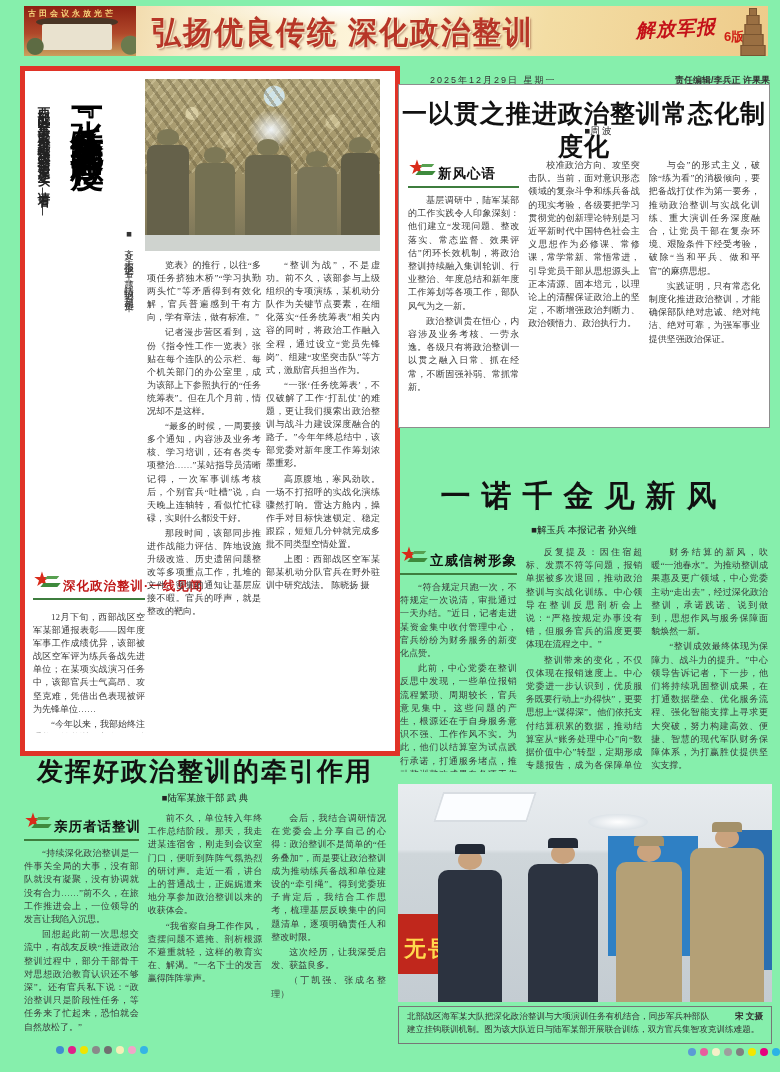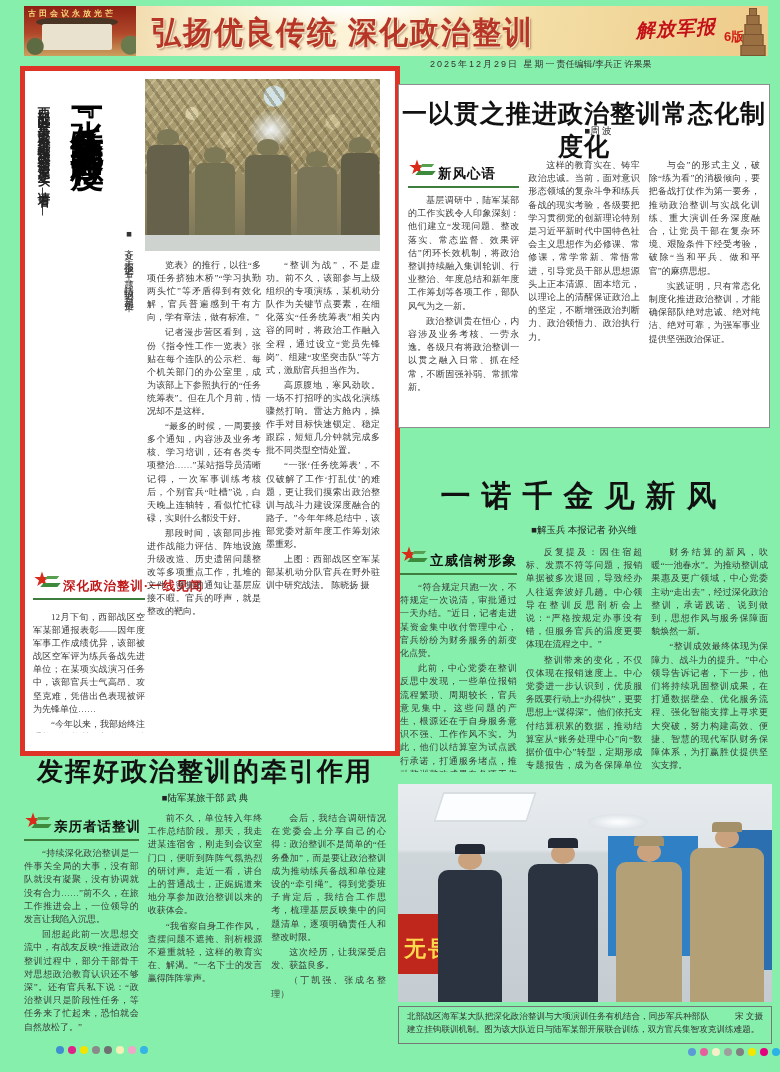--- a/index.html
+++ b/index.html
@@ -27,24 +27,24 @@
   .special{position:absolute;left:556px;top:15px;font-family:"Liberation Sans",sans-serif;
           font-size:21px;font-weight:900;color:#cf1f14;letter-spacing:1px;margin-top:37px;}
   .masthead{position:absolute;left:612px;top:10px;font-size:19px;font-weight:900;font-style:italic;
           color:#c41119;letter-spacing:1px;transform:rotate(-3deg);}
   .edition{position:absolute;left:700px;top:22px;font-family:"Liberation Sans",sans-serif;
           font-size:13px;font-weight:900;color:#cf1f14;}
   .pagoda{position:absolute;right:2px;top:2px;width:26px;height:46px;}
   .pagoda div{position:absolute;left:50%;transform:translateX(-50%);background:#9a6f42;border:1px solid #7a5530;}
   .pg1{top:0;width:6px;height:6px;} .pg2{top:7px;width:11px;height:8px;} .pg3{top:16px;width:15px;height:9px;}
   .pg4{top:26px;width:19px;height:10px;} .pg5{top:37px;width:23px;height:9px;}
-  .dateline{position:absolute;left:430px;top:58px;width:340px;display:flex;justify-content:flex-start;
+  .dateline{position:absolute;left:430px;top:74px;width:340px;display:flex;justify-content:space-between;
           font-size:9px;color:#333;font-family:"Liberation Sans",sans-serif;}
   .dateline .date{letter-spacing:2px;}
-  .dateline .editors{font-weight:normal;}
+  .dateline .editors{font-weight:bold;}
   
   .hl{font-family:"Liberation Sans",sans-serif;font-weight:900;color:#111;}
   .byline{font-size:9.5px;color:#222;text-align:center;}
   .cols{display:flex;gap:9px;}
   .col{flex:1;overflow:hidden;}
   .col p{margin:0 0 2px 0;font-size:9px;line-height:13.2px;text-align:justify;text-indent:2em;color:#3a3a3a;}
   .marker{display:flex;align-items:flex-end;gap:4px;margin:2px 0 6px 0;border-bottom:2px solid #3e7d3e;
           padding-bottom:3px;}
   .marker .label{font-family:"Liberation Sans",sans-serif;font-weight:900;font-size:13.5px;color:#111;
           letter-spacing:1px;white-space:nowrap;}
@@ -122,21 +122,21 @@
   .fig{position:absolute;border-radius:10px 10px 0 0;}
   .fig:before{content:"";position:absolute;left:50%;top:-20px;transform:translateX(-50%);
           width:24px;height:20px;border-radius:50%;background:#caa37e;}
   .fig:after{content:"";position:absolute;left:50%;top:-26px;transform:translateX(-50%);
           width:30px;height:10px;border-radius:4px 4px 0 0;}
   .fig.navy{background:#2c3340;} .fig.navy:after{background:#232a36;}
   .fig.camo{background:#b4a076;} .fig.camo:after{background:#a4916a;}
   .cap-box{position:absolute;left:398px;top:1006px;width:374px;height:38px;border:1px solid #777;
           box-sizing:border-box;padding:3px 8px;font-size:8.6px;line-height:13px;text-align:justify;
           color:#333;}
-  .cap-box .credit{float:right;font-weight:normal;margin-left:26px;}
+  .cap-box .credit{float:right;font-weight:bold;margin-left:26px;}
 </style>
 </head>
 <body>
 
 <div class="page">
 
   <div class="banner">
     <div class="shine"></div>
     <div class="gutian">
       <div class="gtxt">古田会议永放光芒</div>
@@ -192,22 +192,22 @@
         <p>“今年以来，我部始终注重将政治整训贯穿全程、融入实践、抓在实处，以重点攻坚带动全局工作，在夯实各项任务闭环落实、重点问题整改到位的基础上，确保与战备建设、规划收官、深化改革等同频共振。”该部一名领导告诉记者，“随着《指令性工作一</p>
       </div>
     <div class="l-col2">
         <p>览表》的推行，以往“多项任务挤独木桥”“学习执勤两头忙”等矛盾得到有效化解，官兵普遍感到干有方向，学有章法，做有标准。”</p>
         <p>记者漫步营区看到，这份《指令性工作一览表》张贴在每个连队的公示栏、每个机关部门的办公室里，成为该部上下参照执行的“任务统筹表”。但在几个月前，情况却不是这样。</p>
         <p>“最多的时候，一周要接多个通知，内容涉及业务考核、学习培训，还有各类专项整治……”某站指导员清晰记得，一次军事训练考核后，个别官兵“吐槽”说，白天晚上连轴转，看似忙忙碌碌，实则什么都没干好。</p>
         <p>那段时间，该部同步推进作战能力评估、阵地设施升级改造、历史遗留问题整改等多项重点工作，扎堆的文件、密集的通知让基层应接不暇。官兵的呼声，就是整改的靶向。</p>
       </div>
     <div class="l-col3">
         <p>“整训为战”，不是虚功。前不久，该部参与上级组织的专项演练，某机动分队作为关键节点要素，在细化落实“任务统筹表”相关内容的同时，将政治工作融入全程，通过设立“党员先锋岗”、组建“攻坚突击队”等方式，激励官兵担当作为。</p>
+        <p>“一张‘任务统筹表’，不仅破解了工作‘打乱仗’的难题，更让我们摸索出政治整训与战斗力建设深度融合的路子。”今年年终总结中，该部党委对新年度工作筹划浓墨重彩。</p>
         <p>高原腹地，寒风劲吹。一场不打招呼的实战化演练骤然打响。雷达方舱内，操作手对目标快速锁定、稳定跟踪，短短几分钟就完成多批不同类型空情处置。</p>
-        <p>“一张‘任务统筹表’，不仅破解了工作‘打乱仗’的难题，更让我们摸索出政治整训与战斗力建设深度融合的路子。”今年年终总结中，该部党委对新年度工作筹划浓墨重彩。</p>
         <p>上图：西部战区空军某部某机动分队官兵在野外驻训中研究战法。  陈晓扬 摄</p>
       </div>
   </div>
 
   <div class="tr-art">
     <div class="tr-hl hl">一以贯之推进政治整训常态化制度化</div>
     <div class="tr-by byline">■周 波</div>
     <div class="tr-cols cols">
       <div class="col">
         <div class="marker">
@@ -217,21 +217,21 @@
               <span class="swoosh2"></span>
           </span>
           <span class="label">新风心语</span>
         </div>
         <div>
             <p>基层调研中，陆军某部的工作实践令人印象深刻：他们建立“发现问题、整改落实、常态监督、效果评估”闭环长效机制，将政治整训持续融入集训轮训、行业整治、年度总结和新年度工作筹划等各项工作，部队风气为之一新。</p>
             <p>政治整训贵在恒心，内容涉及业务考核、一劳永逸。各级只有将政治整训一以贯之融入日常、抓在经常，不断固强补弱、常抓常新。</p>
           </div>
       </div>
       <div class="col">
-          <p>这样的教育实在、铸牢政治忠诚。当前，面对意识形态领域的复杂斗争和练兵备战的现实考验，各级要把学习贯彻党的创新理论特别是习近平新时代中国特色社会主义思想作为必修课、常修课，常学常新、常悟常进，引导党员干部从思想源头上正本清源、固本培元，以理论上的清醒保证政治上的坚定，不断增强政治判断力、政治领悟力、政治执行力。</p>
+          <p>校准政治方向、攻坚突击队。当前，面对意识形态领域的复杂斗争和练兵备战的现实考验，各级要把学习贯彻党的创新理论特别是习近平新时代中国特色社会主义思想作为必修课、常修课，常学常新、常悟常进，引导党员干部从思想源头上正本清源、固本培元，以理论上的清醒保证政治上的坚定，不断增强政治判断力、政治领悟力、政治执行力。</p>
         </div>
       <div class="col">
           <p>与会”的形式主义，破除“练为看”的消极倾向，要把备战打仗作为第一要务，推动政治整训与实战化训练、重大演训任务深度融合，让党员干部在复杂环境、艰险条件下经受考验，破除“当和平兵、做和平官”的麻痹思想。</p>
           <p>实践证明，只有常态化制度化推进政治整训，才能确保部队绝对忠诚、绝对纯洁、绝对可靠，为强军事业提供坚强政治保证。</p>
         </div>
     </div>
   </div>
 
   <div class="mr-art">
     <div class="mr-hl hl">一诺千金见新风</div>
@@ -245,21 +245,21 @@
               <span class="swoosh2"></span>
           </span>
           <span class="label">立威信树形象</span>
         </div>
         <div>
             <p>“符合规定只跑一次，不符规定一次说清，审批通过一天办结。”近日，记者走进某资金集中收付管理中心，官兵纷纷为财务服务的新变化点赞。</p>
             <p>此前，中心党委在整训反思中发现，一些单位报销流程繁琐、周期较长，官兵意见集中。这些问题的产生，根源还在于自身服务意识不强、工作作风不实。为此，他们以结算室为试点践行承诺，打通服务堵点，推动整训整改成果向各项工作任务拓展。</p>
           </div>
       </div>
       <div class="col">
-          <p>反复提及：因住宿超标、发票不符等问题，报销单据被多次退回，导致经办人往返奔波好几趟。中心领导在整训反思剖析会上说：“严格按规定办事没有错，但服务官兵的温度更要体现在流程之中。”</p>
+          <p>反复提及：因住宿超标、发票不符等问题，报销单据被多次退回，推动政治整训与实战化训练。中心领导在整训反思剖析会上说：“严格按规定办事没有错，但服务官兵的温度更要体现在流程之中。”</p>
           <p>整训带来的变化，不仅仅体现在报销速度上。中心党委进一步认识到，优质服务既要行动上“办得快”，更要思想上“谋得深”。他们依托支付结算积累的数据，推动结算室从“账务处理中心”向“数据价值中心”转型，定期形成专题报告，成为各保障单位优化资源配置和资金投向的重要参考。</p>
         </div>
       <div class="col">
           <p>财务结算的新风，吹暖“一池春水”。为推动整训成果惠及更广领域，中心党委主动“走出去”，经过深化政治整训，承诺践诺、说到做到，思想作风与服务保障面貌焕然一新。</p>
           <p>“整训成效最终体现为保障力、战斗力的提升。”中心领导告诉记者，下一步，他们将持续巩固整训成果，在打通数据壁垒、优化服务流程、强化智能支撑上寻求更大突破，努力构建高效、便捷、智慧的现代军队财务保障体系，为打赢胜仗提供坚实支撑。</p>
         </div>
     </div>
   </div>
 
   <div class="bl-art">

